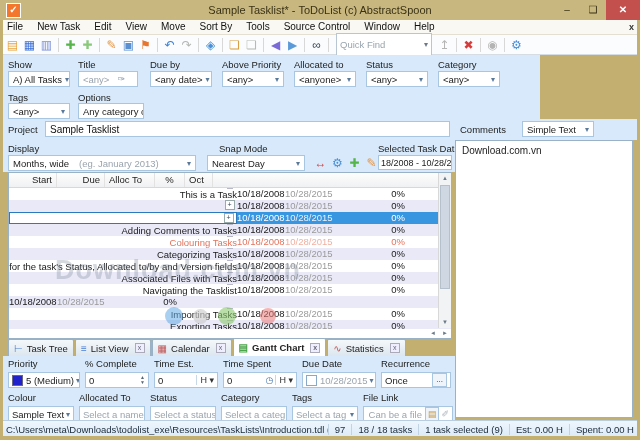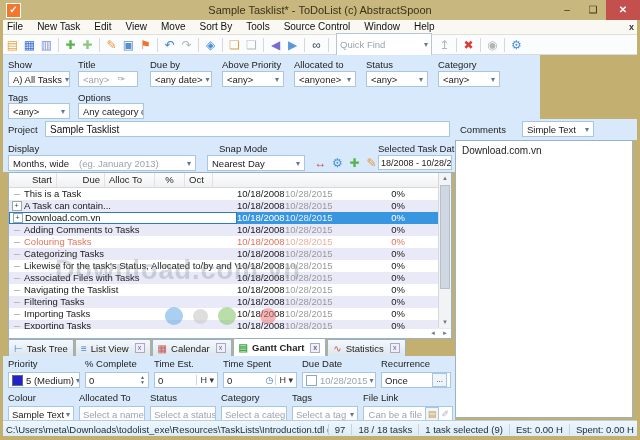--- a/index.html
+++ b/index.html
@@ -50,21 +50,21 @@
   #comments-panel{left:455px;top:140px;width:178px;height:278px;background:#fff;border:1px solid #9ab2c6;box-sizing:border-box;}
   #comments-text{padding:4px 6px;font-size:10px;color:#222;}
   
   #tasktable{left:8px;top:172px;width:444px;height:157px;background:#fff;border:1px solid #9ab2c6;box-sizing:border-box;}
   #thead{display:flex;height:14px;background:linear-gradient(#fdfdfd,#f0f1f3);border-bottom:1px solid #d8d8d8;
          font-size:9.5px;color:#222;}
   .hcell{border-right:1px solid #e2e2e2;box-sizing:border-box;padding:0 4px;line-height:13px;white-space:nowrap;overflow:hidden;}
   .trow{display:flex;height:12px;line-height:12px;font-size:9.5px;color:#1a1a1a;}
   .trow.alt{background:#e9e9f8;}
   .tcell{box-sizing:border-box;white-space:nowrap;overflow:hidden;}
-  .c-task{width:228px;display:flex;align-items:center;}
+  .c-task{width:228px;display:flex;align-items:flex-end;flex-direction:column;}
   .c-start{width:48px;text-align:right;padding-right:3px;}
   .c-due{width:48px;text-align:right;padding-right:3px;color:#9a9a9a;}
   .c-alloc{width:50px;}
   .c-pct{width:30px;text-align:center;}
   .c-oct{width:28px;}
   .tree{width:15px;flex:none;display:flex;align-items:center;justify-content:center;}
   .twig{width:6px;height:1px;background:#b8b8c8;}
   .expbox{width:8px;height:8px;border:1px solid #9aa;background:#fff;font-size:7px;line-height:7px;text-align:center;color:#345;}
   .trow.coloured .tname,.trow.coloured .c-start,.trow.coloured .c-pct{color:#e4735c;}
   .trow.coloured .c-due{color:#f0b0a0;}
@@ -372,26 +372,20 @@
           </span>
           <span class="tname">Navigating the Tasklist</span>
         </div>
         <div class="tcell c-start">10/18/2008</div>
         <div class="tcell c-due">10/28/2015</div>
         <div class="tcell c-alloc"></div>
         <div class="tcell c-pct">0%</div>
         <div class="tcell c-oct"></div>
       </div>
       <div class="trow alt">
-        <div class="tcell c-task">
-          <span class="tree">
-            <span class="twig"></span>
-          </span>
-          <span class="tname">Filtering Tasks</span>
-        </div>
         <div class="tcell c-start">10/18/2008</div>
         <div class="tcell c-due">10/28/2015</div>
         <div class="tcell c-alloc"></div>
         <div class="tcell c-pct">0%</div>
         <div class="tcell c-oct"></div>
       </div>
       <div class="trow">
         <div class="tcell c-task">
           <span class="tree">
             <span class="twig"></span>

